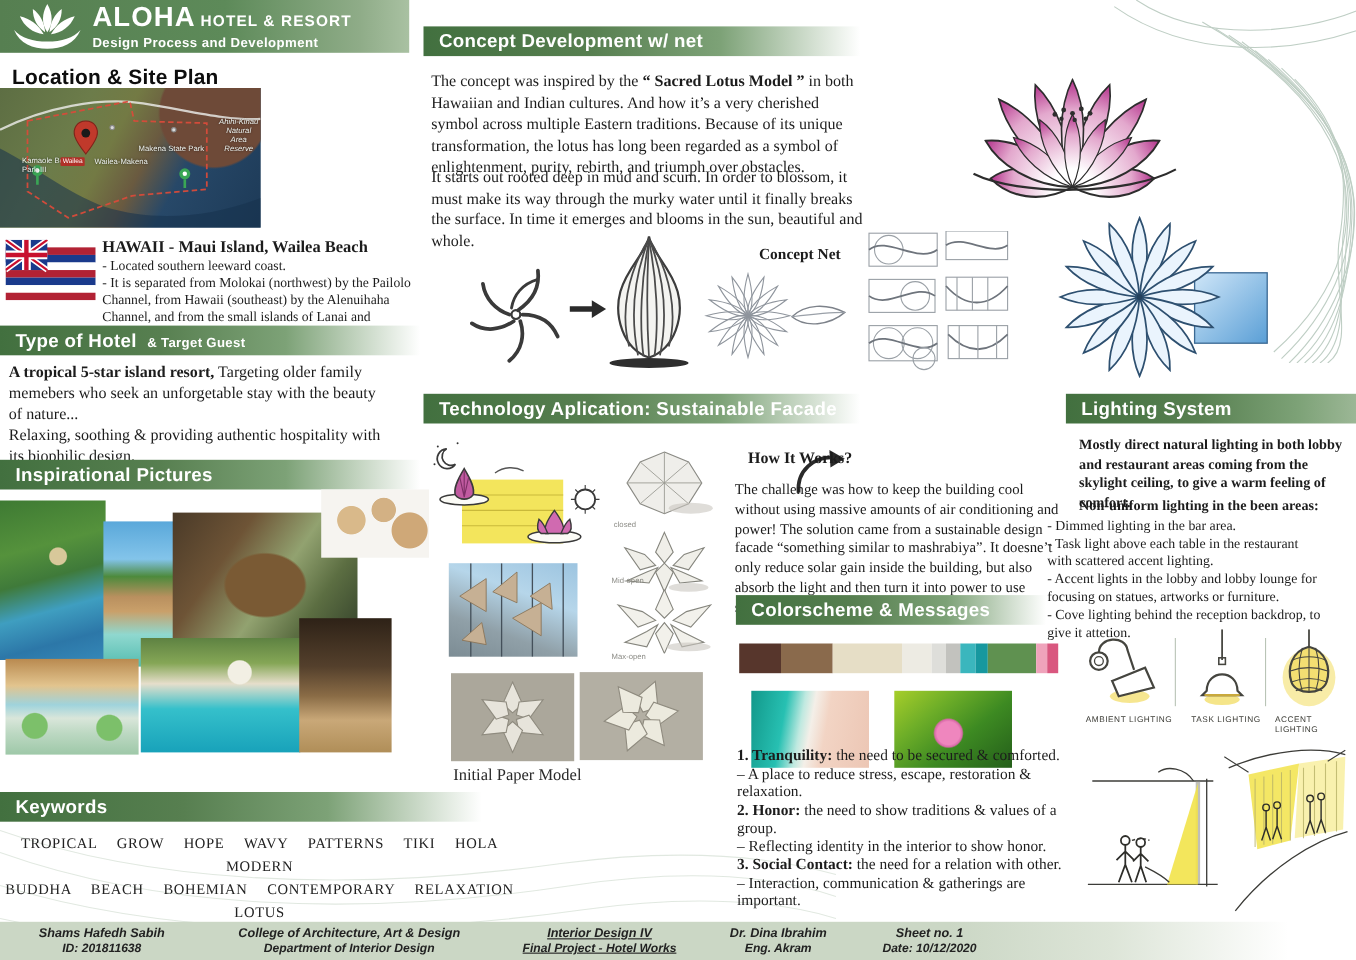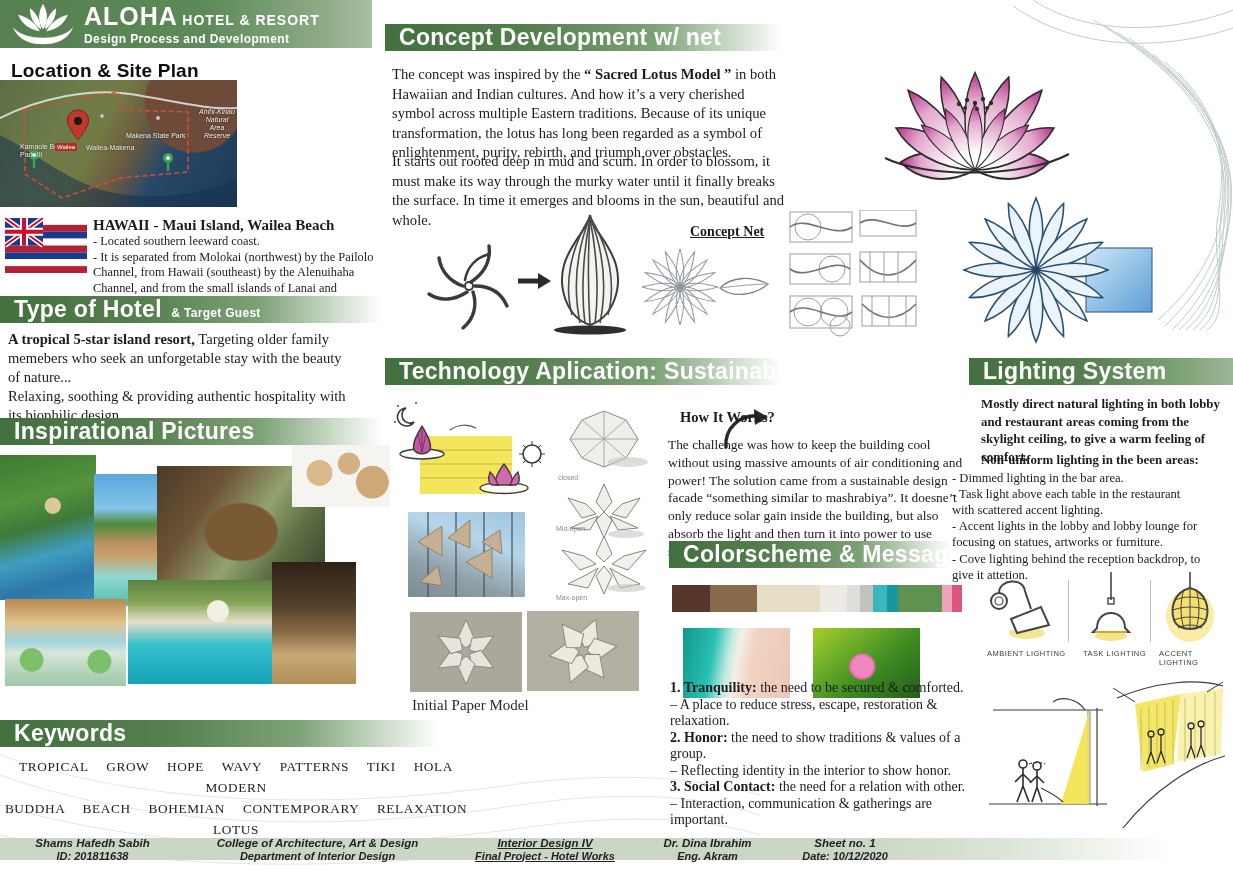--- a/index.html
+++ b/index.html
@@ -5,21 +5,21 @@
   html,body{margin:0;padding:0;background:#fff;}
   .board{position:relative;width:1233px;height:873px;background:#ffffff;overflow:hidden;
          font-family:"Liberation Serif",serif;color:#1c1c1c;}
   .abs{position:absolute;}
 
   
   .banner{position:absolute;height:27px;color:#fff;font-family:"Liberation Sans",sans-serif;
           font-weight:bold;font-size:15px;line-height:27px;padding-left:14px;letter-spacing:.3px;
           background:linear-gradient(90deg,#42703f 0%,#577f50 38%,#7da277 68%,rgba(226,233,223,0) 100%);
           white-space:nowrap;box-sizing:border-box;}
-  .banner .big{font-size:23px;}
+  .banner .big{font-size:17px;}
   .banner .small{font-size:12px;margin-left:5px;}
 
   
   .hdr{position:absolute;left:0;top:0;width:372px;height:48px;
        background:linear-gradient(90deg,#567f51 0%,#5d8a59 55%,#8fac88 88%,#a9c1a2 100%);
        display:flex;align-items:center;}
   .hdr-logo{width:74px;height:46px;margin-left:6px;flex:0 0 auto;}
   .hdr-text{font-family:"Liberation Sans",sans-serif;color:#fff;margin-left:4px;}
   .brand{font-size:25px;font-weight:bold;letter-spacing:1px;}
   .brand-suffix{font-size:14px;font-weight:bold;letter-spacing:1px;}
@@ -49,21 +49,21 @@
   .hawaii-h{font-weight:bold;font-size:15px;}
   .hawaii-l{font-size:12.4px;line-height:1.26;}
 
   
   .kw-line{text-align:center;font-size:13.3px;letter-spacing:.6px;word-spacing:14px;line-height:21px;color:#222;}
 
   
   .msg-line{font-size:14px;line-height:16.5px;}
 
   
-  .footer{position:absolute;left:0;top:838px;width:1233px;height:22px;
+  .footer{position:absolute;left:0;top:838px;width:1233px;height:35px;
           background:linear-gradient(90deg,#cbd7c5 0%,#cbd7c5 70%,#dde5d8 82%,rgba(255,255,255,0) 95%);
           display:flex;font-family:"Liberation Sans",sans-serif;font-style:italic;font-weight:bold;
           color:#222;font-size:11.5px;}
   .f-col{display:flex;flex-direction:column;justify-content:center;text-align:center;gap:1px;}
   .f-l2{font-size:11px;}
 
   
   .lamp-label{position:absolute;font-family:"Liberation Sans",sans-serif;font-size:7.5px;
               letter-spacing:.5px;color:#3c3c36;}
   .divider-v{position:absolute;width:1px;background:#b9c4b6;}
@@ -104,21 +104,21 @@
   .ph-facadebuild{background:
       linear-gradient(200deg,#9cc4e0 0%,#b6d6ea 35%,#90a0a8 70%,#7c8c94 100%);}
   .ph-paper{background:#aba79b;}
   .ph-paper2{background:#b3afa3;}
 
   .palette{position:absolute;left:672px;top:585px;width:290px;height:27px;display:flex;}
   .palette div{height:100%;}
   .sw0{width:38px}.sw1{width:47px}.sw2{width:63px}.sw3{width:27px}.sw4{width:13px}.sw5{width:13px}
   .sw6{width:14px}.sw7{width:11px}.sw8{width:44px}.sw9{width:10px}.sw10{width:10px}
 
-  .net-label{position:absolute;font-weight:bold;font-size:14px;text-decoration:underline;}
+  .net-label{position:absolute;font-weight:bold;font-size:14px;}
   svg{display:block;}
 </style>
 </head>
 <body>
 
 <div class="board">
 
   <svg class="abs" style="right:0;top:0;width:260px;height:330px;" viewBox="0 0 260 330">
     <g fill="none" stroke="#8aa694" stroke-width="1" opacity="0.55">
       <path d="M60,0 C120,40 210,30 260,10"></path>

